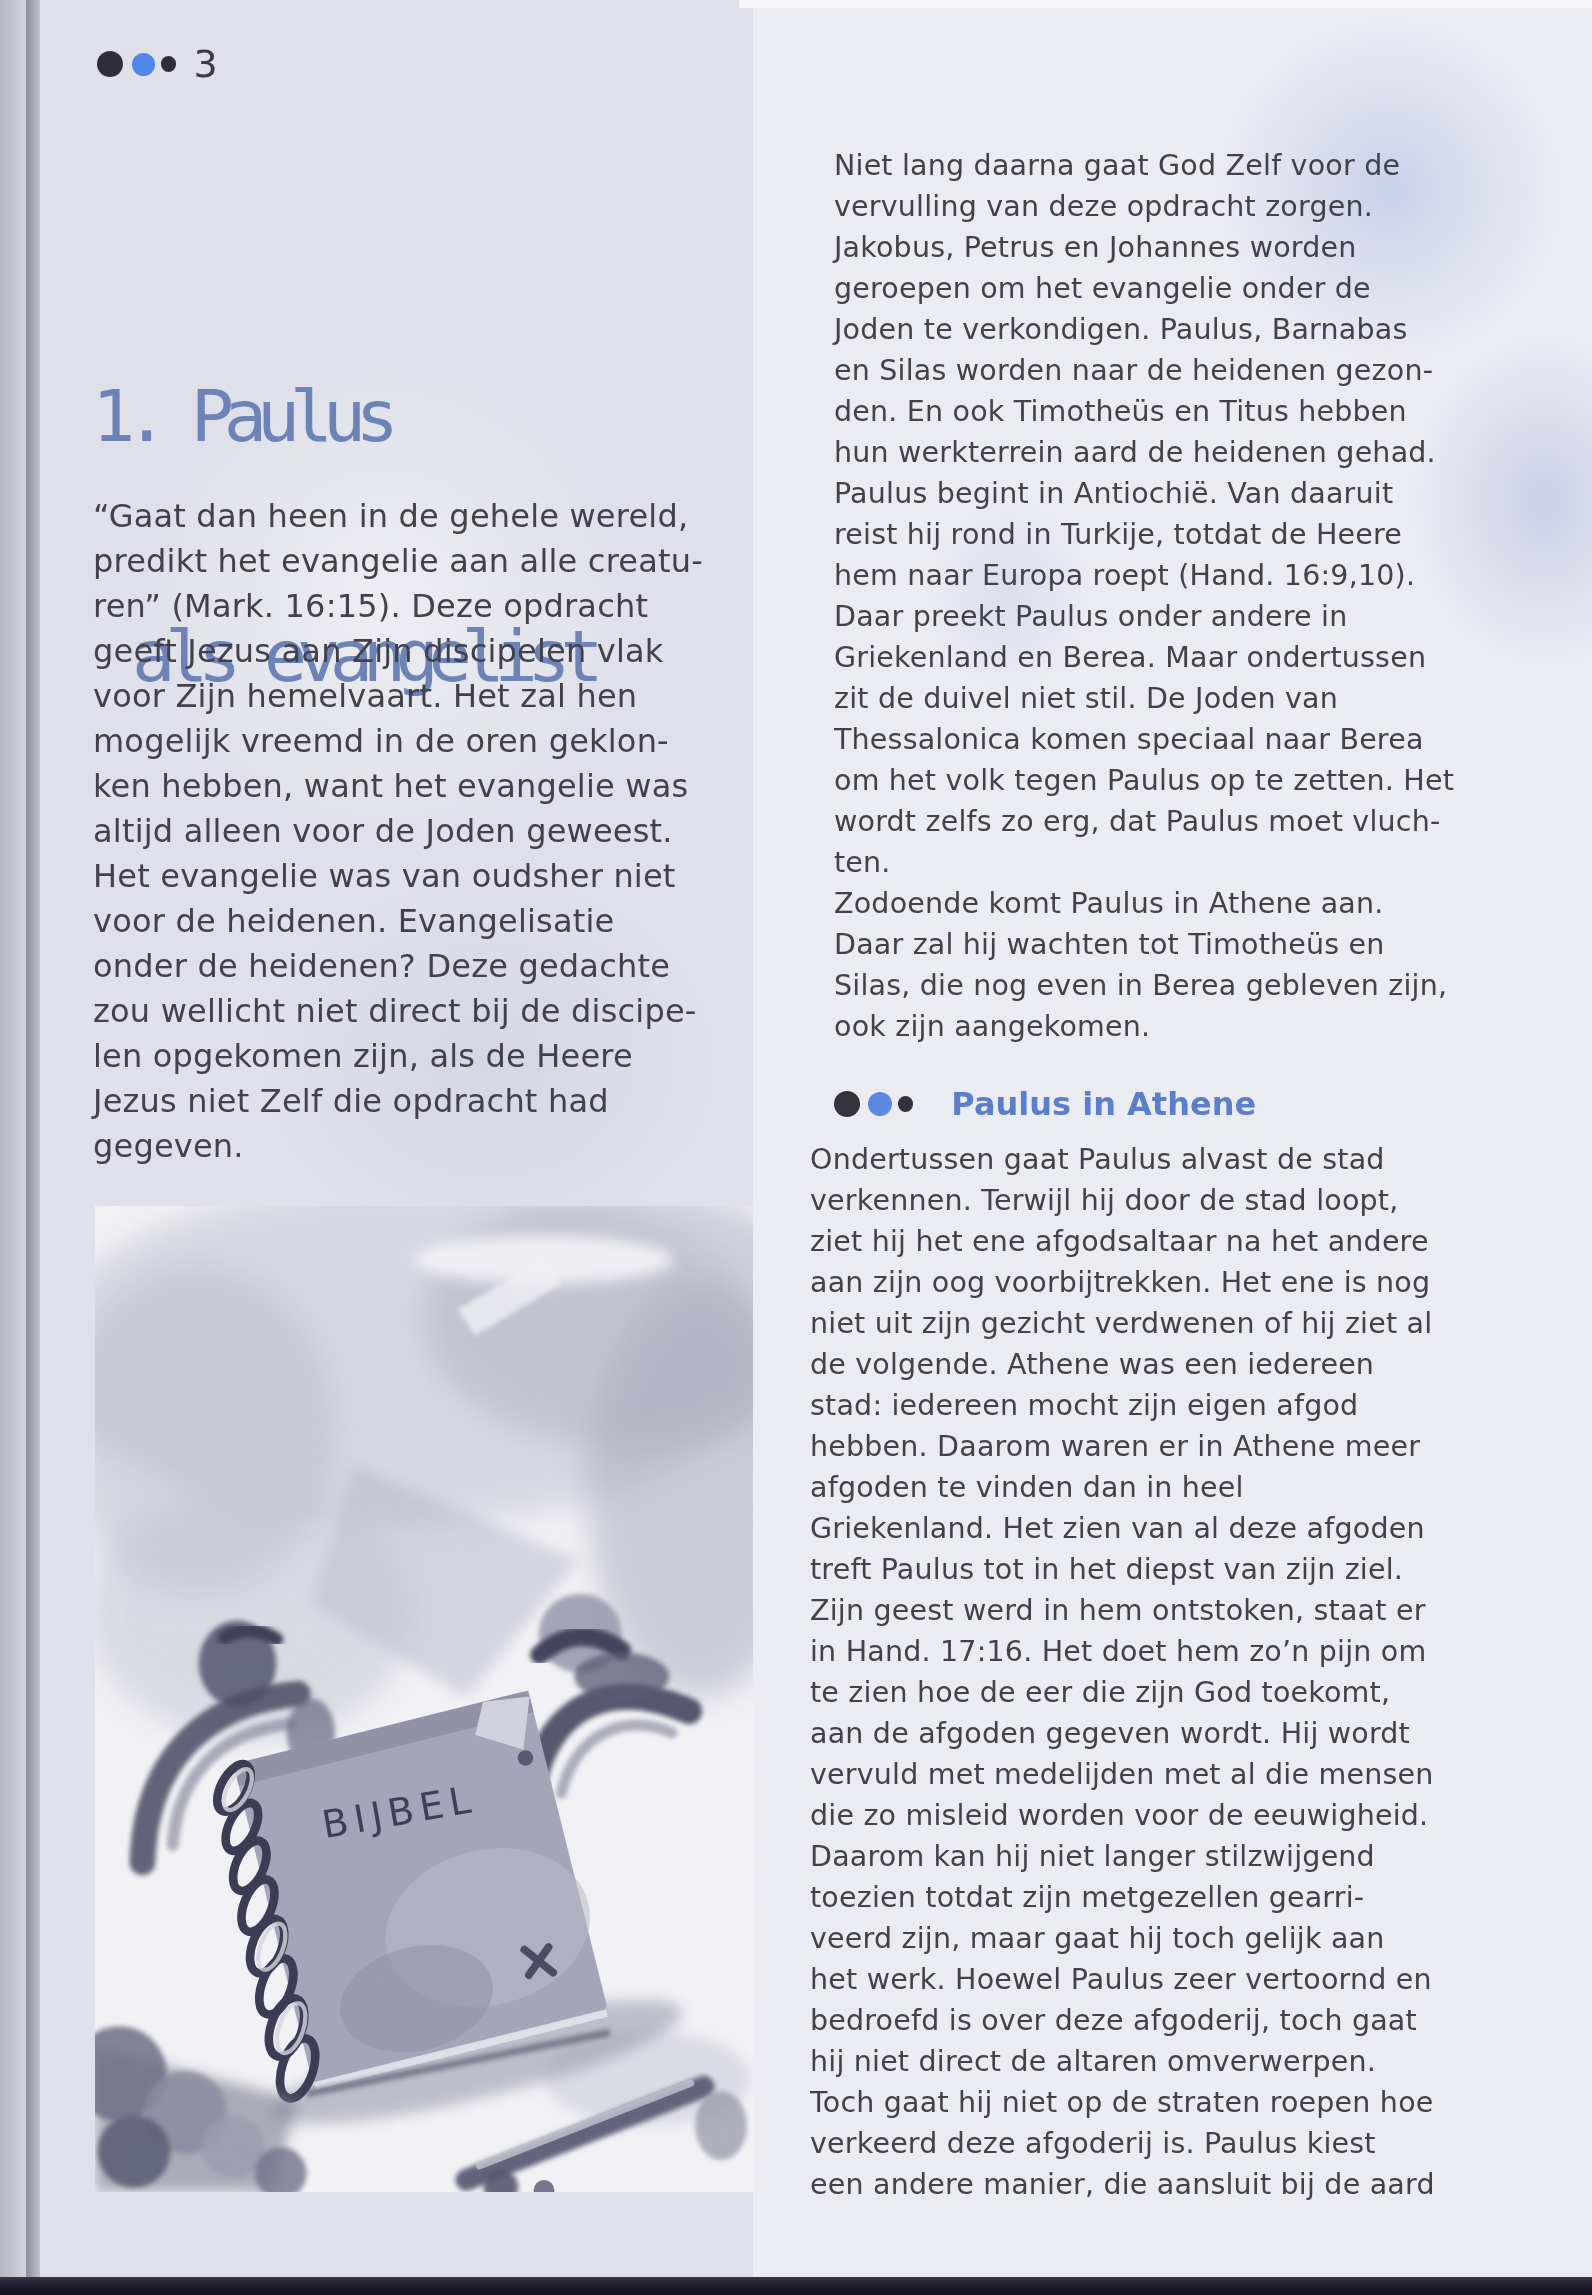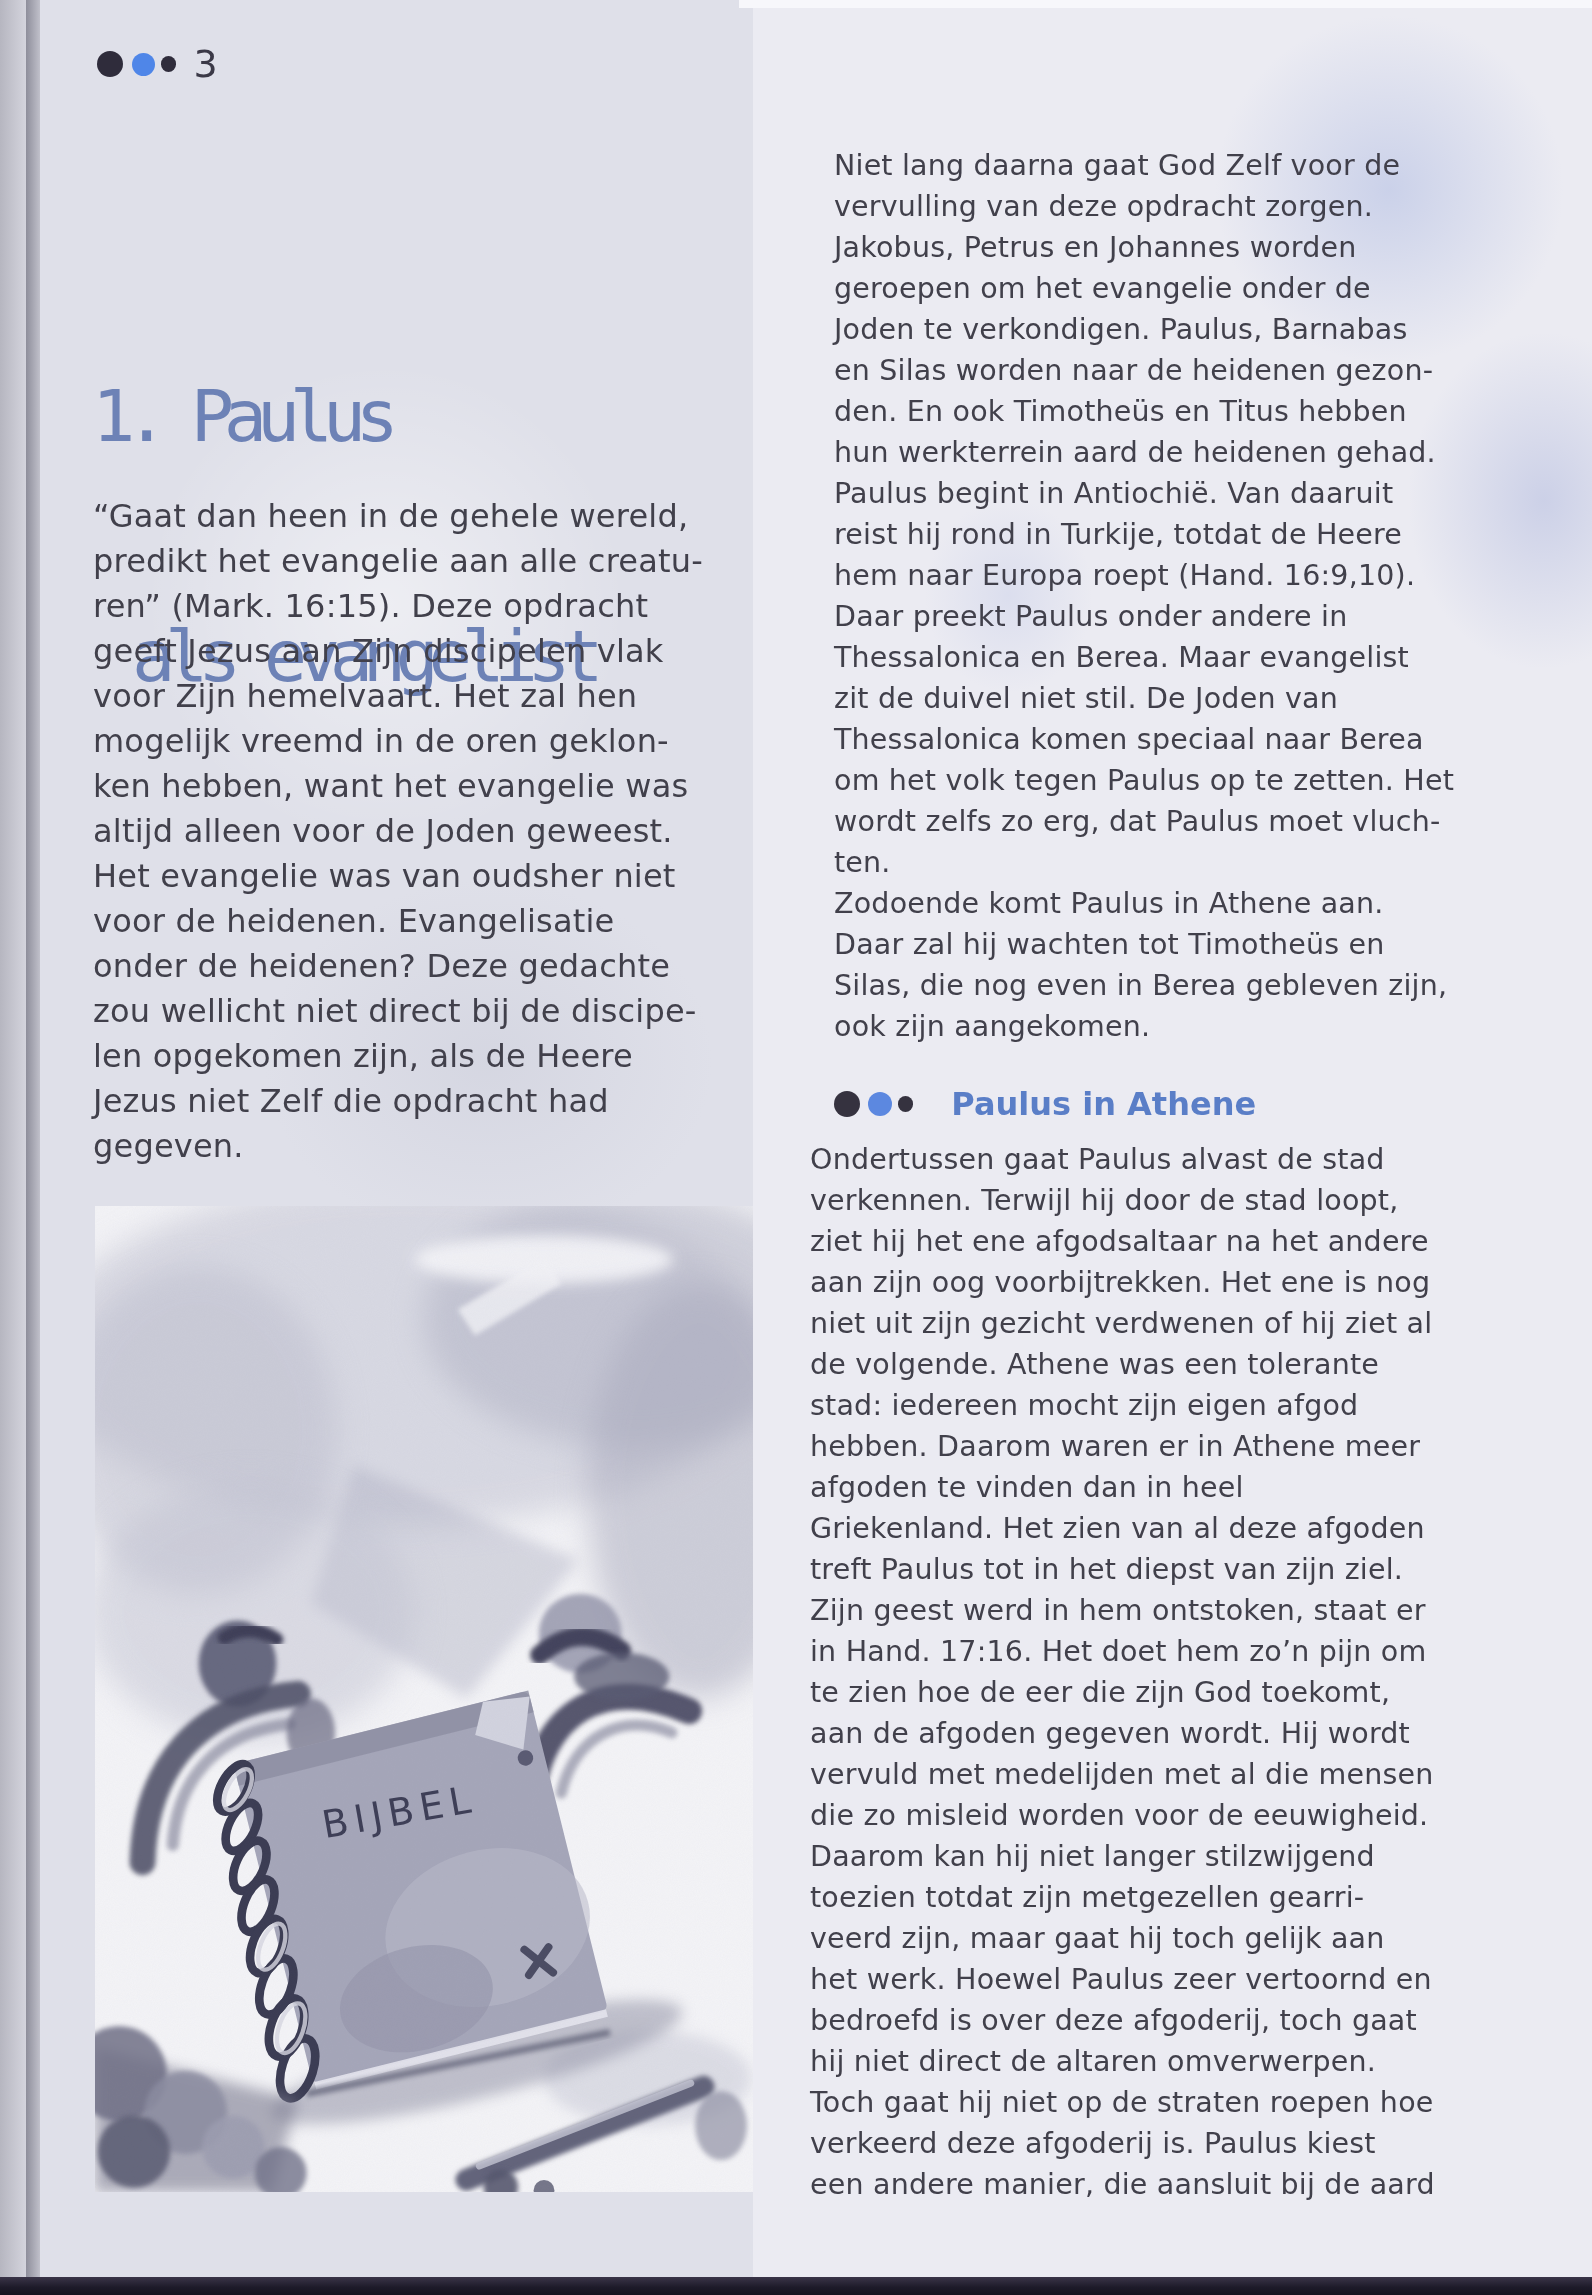--- a/index.html
+++ b/index.html
@@ -118,21 +118,21 @@
       <div class="tline">Jakobus, Petrus en Johannes worden</div>
       <div class="tline">geroepen om het evangelie onder de</div>
       <div class="tline">Joden te verkondigen. Paulus, Barnabas</div>
       <div class="tline">en Silas worden naar de heidenen gezon-</div>
       <div class="tline">den. En ook Timotheüs en Titus hebben</div>
       <div class="tline">hun werkterrein aard de heidenen gehad.</div>
       <div class="tline">Paulus begint in Antiochië. Van daaruit</div>
       <div class="tline">reist hij rond in Turkije, totdat de Heere</div>
       <div class="tline">hem naar Europa roept (Hand. 16:9,10).</div>
       <div class="tline">Daar preekt Paulus onder andere in</div>
-      <div class="tline">Thessalonica en Berea. Maar evangelist</div>
+      <div class="tline">Griekenland en Berea. Maar ondertussen</div>
       <div class="tline">zit de duivel niet stil. De Joden van</div>
       <div class="tline">Thessalonica komen speciaal naar Berea</div>
       <div class="tline">om het volk tegen Paulus op te zetten. Het</div>
       <div class="tline">wordt zelfs zo erg, dat Paulus moet vluch-</div>
       <div class="tline">ten.</div>
       <div class="tline">Zodoende komt Paulus in Athene aan.</div>
       <div class="tline">Daar zal hij wachten tot Timotheüs en</div>
       <div class="tline">Silas, die nog even in Berea gebleven zijn,</div>
       <div class="tline">ook zijn aangekomen.</div>
     </div>
@@ -143,21 +143,21 @@
     <span class="dot sd3"></span>
     <span class="slabel">Paulus in Athene</span>
   </div>
 
   <div class="textblock right-par2">
       <div class="tline">Ondertussen gaat Paulus alvast de stad</div>
       <div class="tline">verkennen. Terwijl hij door de stad loopt,</div>
       <div class="tline">ziet hij het ene afgodsaltaar na het andere</div>
       <div class="tline">aan zijn oog voorbijtrekken. Het ene is nog</div>
       <div class="tline">niet uit zijn gezicht verdwenen of hij ziet al</div>
-      <div class="tline">de volgende. Athene was een tolerante</div>
+      <div class="tline">de volgende. Athene was een iedereen</div>
       <div class="tline">stad: iedereen mocht zijn eigen afgod</div>
       <div class="tline">hebben. Daarom waren er in Athene meer</div>
       <div class="tline">afgoden te vinden dan in heel</div>
       <div class="tline">Griekenland. Het zien van al deze afgoden</div>
       <div class="tline">treft Paulus tot in het diepst van zijn ziel.</div>
       <div class="tline">Zijn geest werd in hem ontstoken, staat er</div>
       <div class="tline">in Hand. 17:16. Het doet hem zo’n pijn om</div>
       <div class="tline">te zien hoe de eer die zijn God toekomt,</div>
       <div class="tline">aan de afgoden gegeven wordt. Hij wordt</div>
       <div class="tline">vervuld met medelijden met al die mensen</div>

